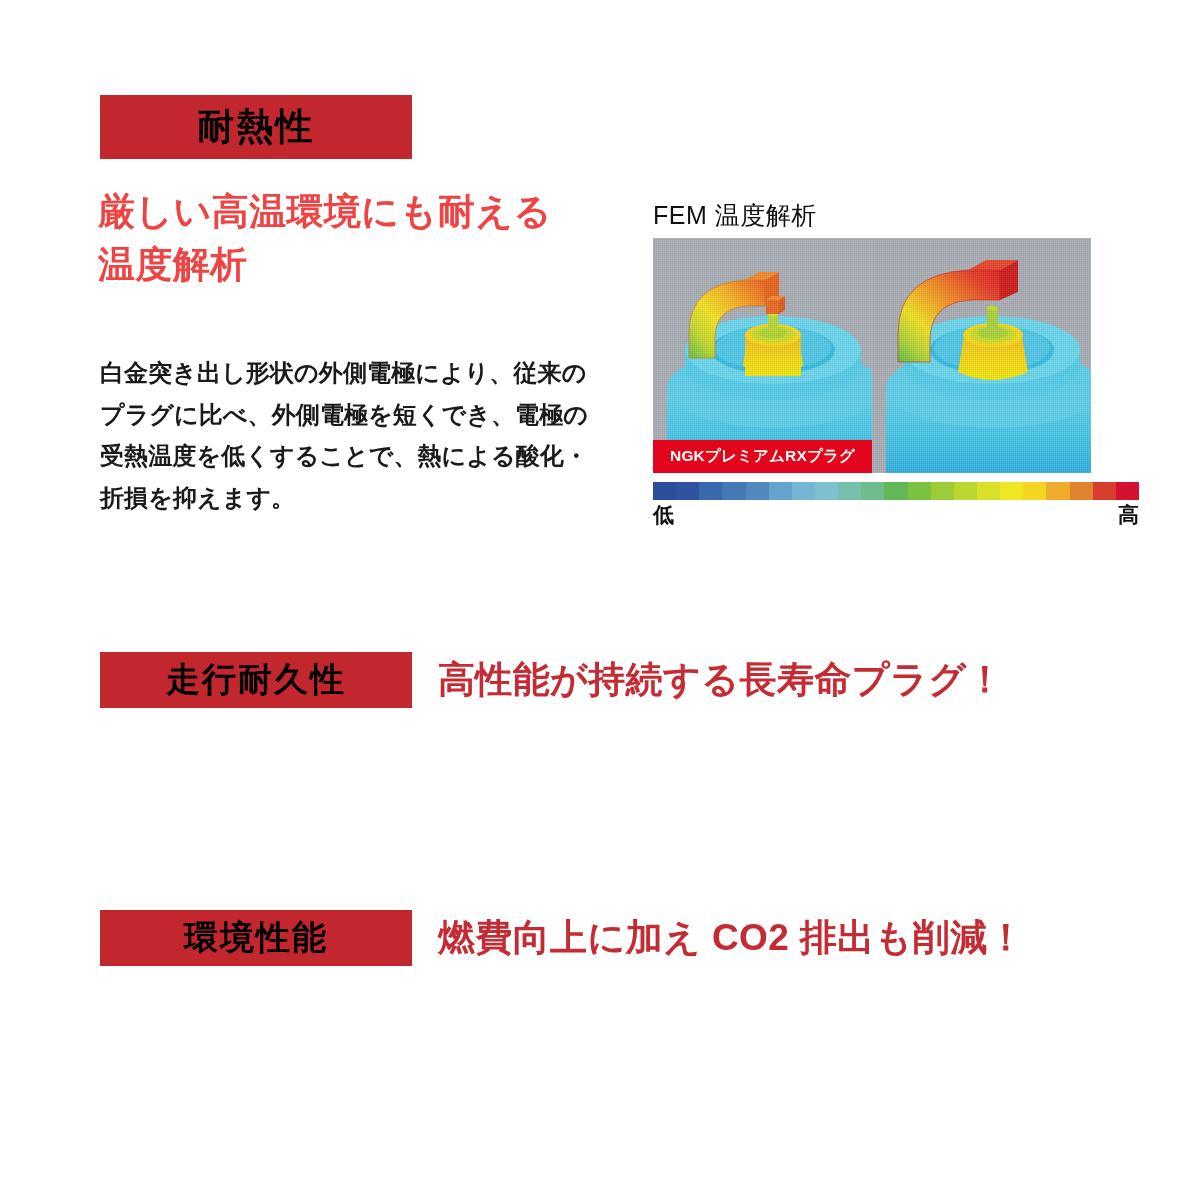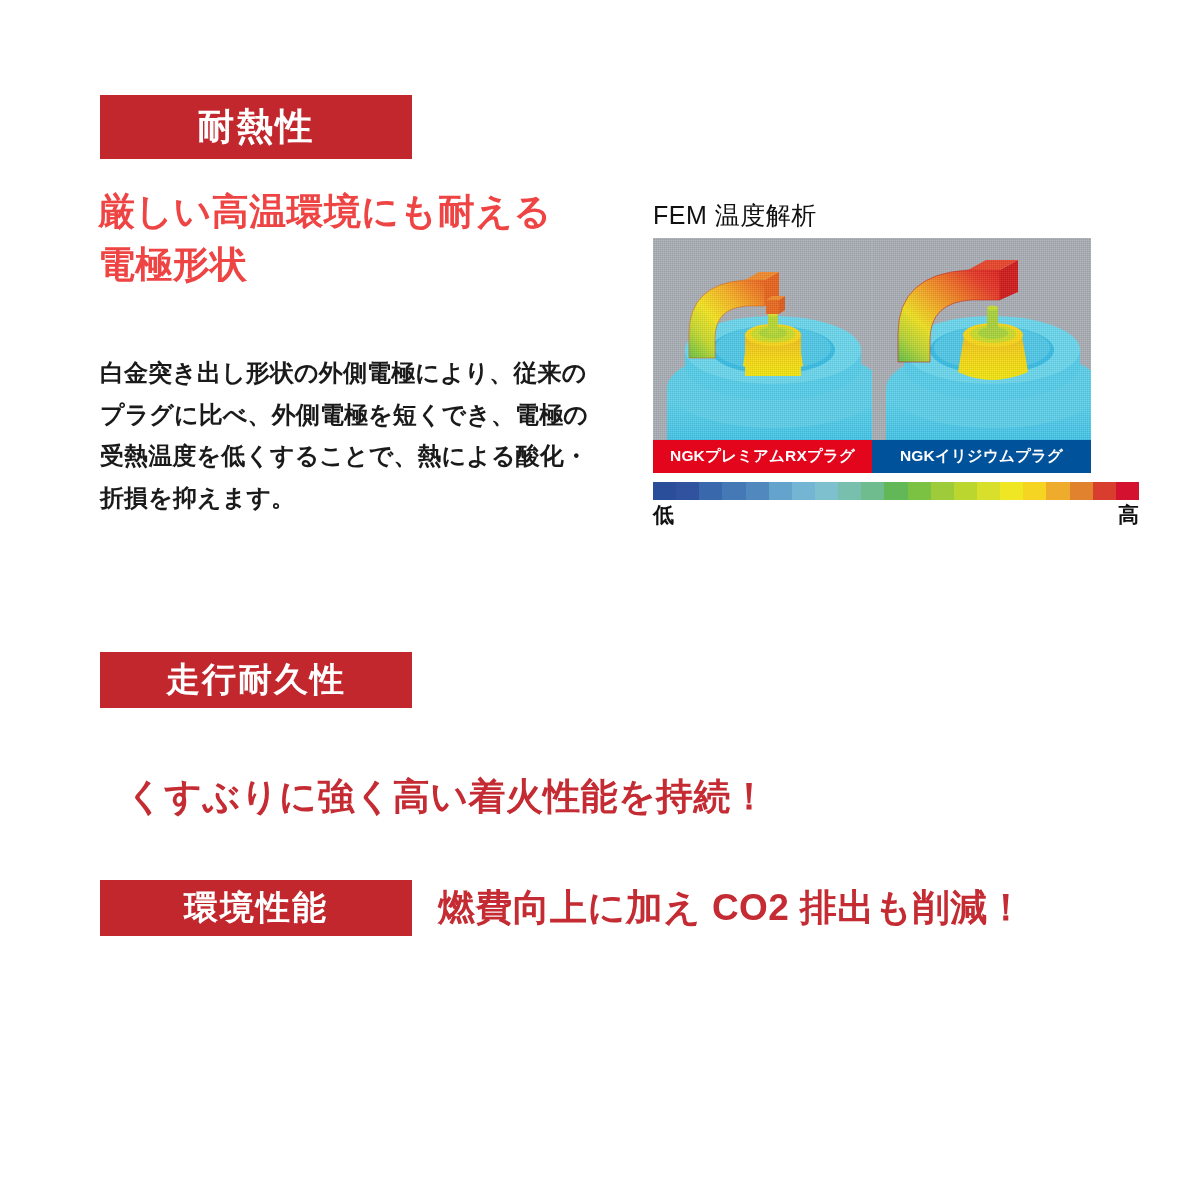--- a/index.html
+++ b/index.html
@@ -14,21 +14,21 @@
     position: relative;
     overflow: hidden;
     font-family: "Liberation Sans", "DejaVu Sans", sans-serif;
     color: #1a1a1a;
     -webkit-font-smoothing: antialiased;
   }
 
   
   .badge {
     background: #c1272d;
-    color: #ffffff;
+    color: #000000;
     display: flex;
     align-items: center;
     justify-content: center;
     font-weight: 700;
     letter-spacing: 0.06em;
     box-sizing: border-box;
   }
 
   
   .sec1-badge {
@@ -150,30 +150,30 @@
   .feature-text {
     margin-left: 26px;
     color: #c42b32;
     font-size: 37px;
     font-weight: 700;
     letter-spacing: 0.01em;
     white-space: nowrap;
   }
   #row-0 { top: 652px; }
   #row-1 { top: 772px; }
-  #row-2 { top: 880px; }
+  #row-2 { top: 910px; }
 </style>
 </head>
 <body>
 
 <div class="badge sec1-badge">耐熱性</div>
 
 <div class="sec1-heading">
   <div>厳しい高温環境にも耐える</div>
-  <div>電極形状</div>
+  <div>温度解析</div>
 </div>
 
 <p class="sec1-body">白金突き出し形状の外側電極により、従来のプラグに比べ、外側電極を短くでき、電極の受熱温度を低くすることで、熱による酸化・折損を抑えます。</p>
 
 <div class="fem-wrap">
 
   <div class="fem-title">FEM 温度解析</div>
 
   <div class="fem-panels">
 
@@ -285,21 +285,20 @@
 
           <rect x="115" y="70" width="11" height="26" rx="2" fill="#a9d13c"></rect>
           <ellipse cx="120.5" cy="70" rx="5.5" ry="2.6" fill="#c6dc31"></ellipse>
 
           <path d="M26 124 L26 96 Q26 36 96 32 L128 32 L128 62 L100 62 Q58 64 58 102 L58 124 Z" fill="url(#gElecR)" stroke="#c82020" stroke-width="0.6"></path>
           <path d="M128 32 L146 22 L146 54 L128 62 Z" fill="#cf1a1a"></path>
           <path d="M96 32 L114 22 L146 22 L128 32 Z" fill="#e8442a"></path>
         </g>
       </svg>
       <div class="fem-noise"></div>
-      <div class="fem-caption cap-blue">NGKイリジウムプラグ</div>
     </div>
   </div>
 
   <div class="scale-bar" id="scale-bar">
       <i style="background: rgb(43, 78, 155);"></i>
       <i style="background: rgb(49, 83, 159);"></i>
       <i style="background: rgb(58, 104, 172);"></i>
       <i style="background: rgb(69, 121, 182);"></i>
       <i style="background: rgb(81, 137, 191);"></i>
       <i style="background: rgb(99, 163, 204);"></i>
@@ -320,22 +319,22 @@
       <i style="background: rgb(212, 18, 48);"></i>
     </div>
   <div class="scale-labels">
     <span>低</span>
     <span>高</span>
   </div>
 </div>
 
 <div class="feature-row" id="row-0">
   <div class="badge">走行耐久性</div>
+  <div class="feature-text">高性能が持続する長寿命プラグ！</div>
 </div>
 
 <div class="feature-row" id="row-1">
-  <div class="feature-text">くすぶりに強く高い着火性能を持続！</div>
 </div>
 
 <div class="feature-row" id="row-2">
   <div class="badge">環境性能</div>
   <div class="feature-text">燃費向上に加え CO2 排出も削減！</div>
 </div>
 
 </body></html>

